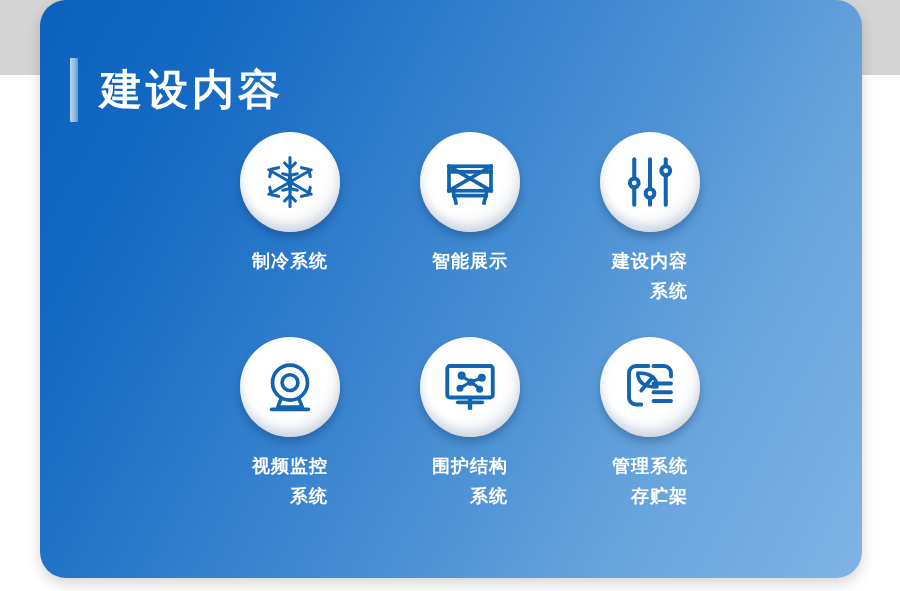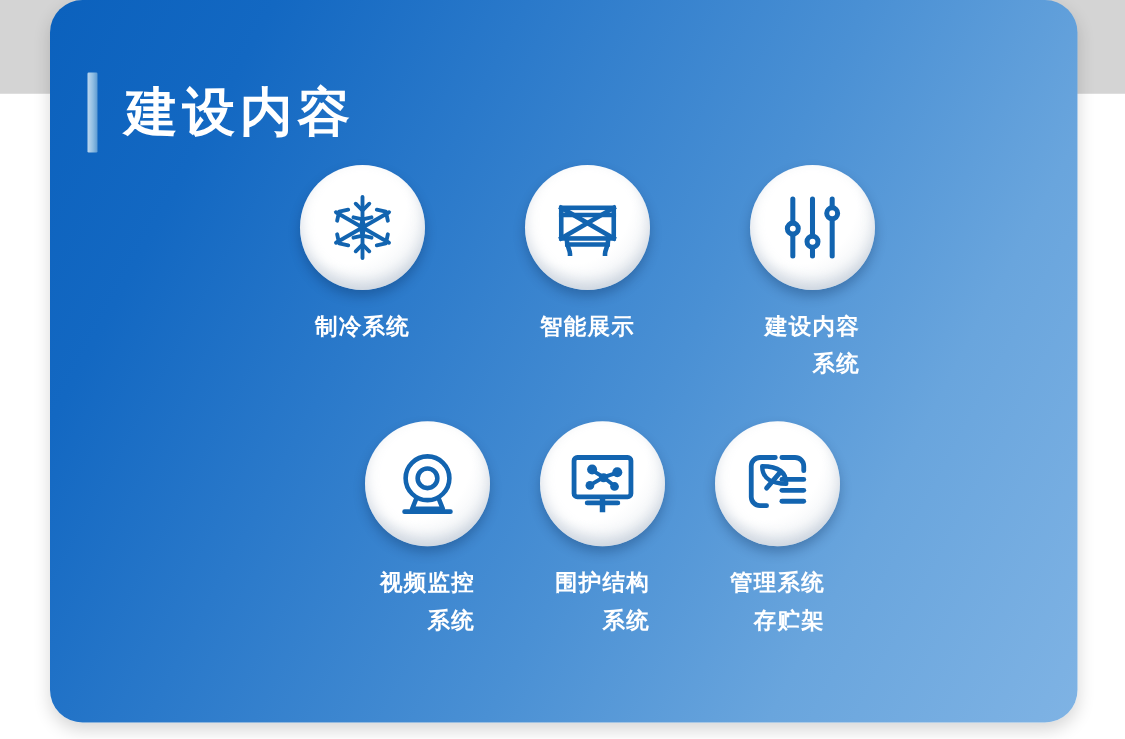--- a/index.html
+++ b/index.html
@@ -74,23 +74,24 @@
     display: flex;
     justify-content: center;
   }
   .row-1 {
     left: 60px;
     top: 132px;
     width: 740px;
     gap: 40px;
   }
   .row-2 {
-    left: 162px;
+    left: 150px;
     top: 337px;
     width: 560px;
+    gap: 40px;
   }
 
   .item {
     width: 140px;
     display: flex;
     flex-direction: column;
     align-items: center;
   }
 
   .bubble {

